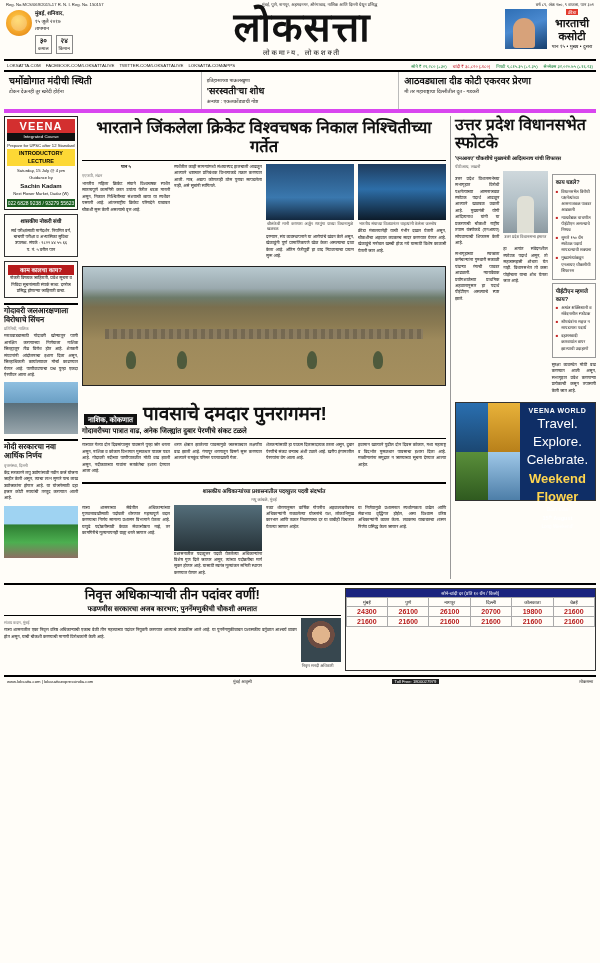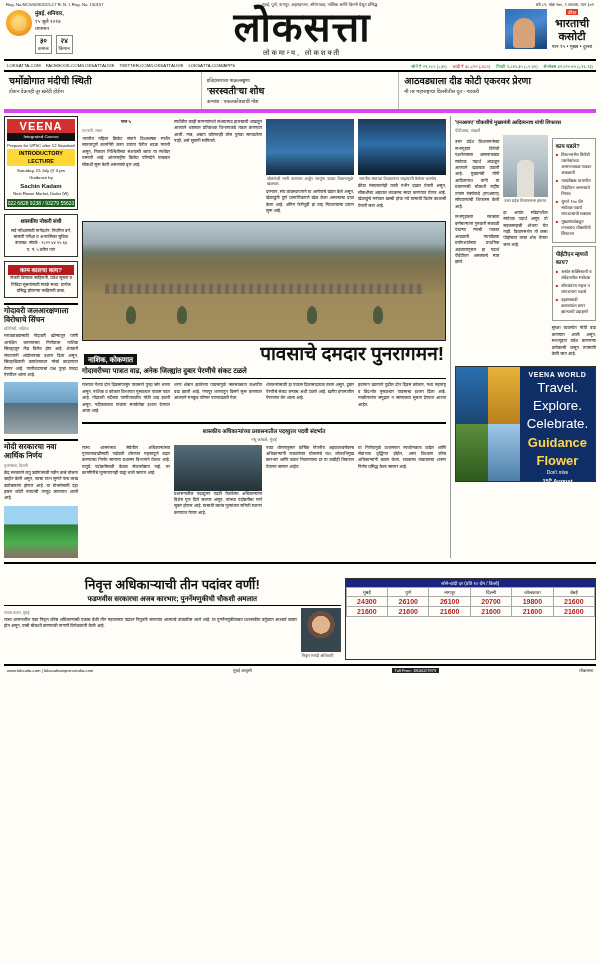--- a/index.html
+++ b/index.html
@@ -93,21 +93,21 @@
   .ad-upsc .u-free { background:#fdd835; color:#000; font-weight:bold; text-align:center; font-size:5.5px; padding:1px 0; margin-top:1px;}
   .ad-upsc .u-name { text-align:center; font-weight:bold; font-size:6px; margin-top:2px;}
   .ad-upsc .u-addr { text-align:center; font-size:4px; margin-top:1px;}
   .ad-upsc .u-phone { background:#1b5e20; color:#fff; text-align:center; font-size:5px; margin-top:2px; padding:1px 0;}
 
   .ad-box { border: 1px solid #333; margin-top: 4px; padding: 3px; font-size: 4.3px; line-height: 1.45; text-align: center; }
   .ad-box .hd { font-weight: bold; font-size: 5.4px; margin-bottom: 2px; }
   .ad-box .redhd { background:#b71c1c;color:#fff;font-weight:bold;font-size:6px;padding:1px 0;}
 
   .sidebox { border-top: 2px solid #000; margin-top: 5px; padding-top: 2px; }
-  .sidebox h4 { margin: 0 0 2px 0; font-size: 7.5px; line-height: 1.15; }
+  .sidebox h4 { margin: 0 0 2px 0; font-size: 7.5px; line-height: 1.15; font-family: Liberation Serif, serif; }
   .sidebox p { margin: 0; font-size: 4.3px; line-height: 1.5; text-align: justify; }
   .byline { font-size: 4px; color: #666; margin: 2px 0; }
 
   .sideimg { width: 100%; height: 52px; margin-top: 4px; }
   .img-garden { background: linear-gradient(180deg,#9fd3f2 0%,#9fd3f2 35%,#2e7d32 36%,#4caf50 70%,#8d6e63 100%); }
   .img-dam { background: linear-gradient(180deg,#8fbfe0 0%,#6a9fc4 40%,#5a6f7a 41%,#9aa7ad 100%); }
 
   
   .lead-head {
     font-size: 16.5px; font-weight: bold; text-align: center; line-height: 1.18;
@@ -133,60 +133,60 @@
   }
   .flood .bridge {
     position: absolute; left: 6%; right: 6%; top: 52%; height: 10px;
     background: repeating-linear-gradient(90deg,#6f6450 0 4px,#897b61 4px 8px);
     opacity: .85;
   }
   .flood .tree {
     position: absolute; bottom: 14%; width: 10px; height: 18px; border-radius: 50% 50% 40% 40%;
     background: #3f5136; opacity: .85;
   }
-  .flood-title { display:flex; align-items:flex-end; padding: 3px 2px 0 2px; justify-content: space-between;}
+  .flood-title { display:flex; align-items:flex-end; gap:6px; padding: 18px 2px 0 2px;}
   .flood-kick { background:#111; color:#fff; font-size:7px; padding:1px 4px; font-weight:bold; }
   .flood-head { font-size: 19px; font-weight: bold; line-height: 1.1; }
   .flood-sub { font-size: 7px; font-weight: bold; border-bottom: 1px solid #000; padding-bottom: 3px; margin-top:1px;}
 
   
   .col-right { width: 146px; flex: none; border-left: 1px solid #999; padding-left: 4px; }
   .up-head { font-size: 16px; font-weight: bold; line-height: 1.14; text-align: left; }
   .up-sub { font-size: 5.2px; font-weight: bold; margin-top: 2px; }
   .up-by { font-size: 4.2px; color:#555; margin: 2px 0; }
   .up-body { font-size: 4.3px; line-height: 1.5; text-align: justify; }
   .up-photo { width: 100%; height: 62px; background: linear-gradient(180deg,#cfd8dc 0%,#b0bec5 55%,#8d9aa1 100%); position:relative; }
   .up-photo:after{content:"";position:absolute;left:30%;right:30%;bottom:0;height:60%;background:#e0e0d6;border-radius:6px 6px 0 0;}
   .infobox { border: 1px solid #999; padding: 3px; margin-top: 3px; font-size: 4.2px; line-height: 1.45; }
   .infobox h5 { margin:0 0 2px 0; font-size:5.6px; }
   .infobox .row { display:flex; gap:3px; margin-bottom:2px;}
   .infobox .row i { color:#c62828; font-style: normal; }
 
   
-  .ad-veena { display:flex; margin-top:4px; border:1px solid #333; height: 116px; justify-content: space-between;}
+  .ad-veena { display:flex; margin-top:4px; border:1px solid #333; height: 99px; justify-content: space-between;}
   .ad-veena .pics { width: 46%; display:grid; grid-template-columns:1fr 1fr; grid-template-rows:1fr 1fr;}
   .p1{background:linear-gradient(180deg,#2a6fb0,#1b4772);}
   .p2{background:linear-gradient(180deg,#e8b23a,#b8801a);}
   .p3{background:linear-gradient(180deg,#5a8f3a,#2f5a1f);}
   .p4{background:linear-gradient(180deg,#9fc8e8,#4d7ea8);}
   .ad-veena .txt { flex:1; background:#0f2e66; color:#fff; padding:4px; text-align:center;}
   .ad-veena .brand { font-size:7px; font-weight:bold; letter-spacing:.5px;}
   .ad-veena .we { color:#ffd54f; font-size:13px; font-weight:bold; line-height:1.05; margin-top:4px;}
   .ad-veena .dm { font-size:4.6px; margin-top:3px;}
   .ad-veena .dm b { font-size:5.6px; }
 
   
   .lower { margin-top: 4px; border-top: 2px solid #000; padding-top: 3px; display:flex; gap:4px;}
   .lower-mid { flex:1; }
   .gov-kick { font-size: 5.6px; text-align:center; font-weight:bold; }
   .gov-head { font-size: 11.5px; font-weight: bold; text-align:center; line-height:1.15; border-bottom:1px solid #000; padding-bottom:2px;}
   .gov-by { font-size: 4.2px; text-align:center; color:#555; margin:2px 0;}
 
   
-  .bottom-strip { border-top: 2px solid #000; margin-top: 4px; padding-top: 14px; display:flex; gap:4px;}
+  .bottom-strip { border-top: 2px solid #000; margin-top: 4px; padding-top: 3px; display:flex; gap:4px;}
   .bs-head { font-size: 13px; font-weight:bold; text-align:center; line-height:1.15; }
   .bs-sub { font-size: 7px; font-weight:bold; text-align:center; margin-top:1px; border-bottom:1px solid #000; padding-bottom:2px;}
 
   .gold-table { border:1px solid #333; font-size:4.2px; }
   .gold-table .gt-head { background:#1a237e; color:#fff; text-align:center; font-size:4.6px; padding:1px;}
   .gold-table table{border-collapse:collapse;width:100%;}
   .gold-table td{border:1px solid #aaa;text-align:center;padding:1px 0;font-size:4.6px;}
   .gold-table td.v{font-weight:bold;font-size:7px;color:#b71c1c;}
 
   .footer-bar {
@@ -312,20 +312,21 @@
       <div class="sidebox">
         <h4>मोदी सरकारचा नवा आर्थिक निर्णय</h4>
         <div class="byline">वृत्तसंस्था, दिल्ली</div>
         <p>केंद्र सरकारने लघु उद्योगांसाठी नवीन कर्ज योजना जाहीर केली असून, त्याचा लाभ सुमारे पाच लाख उद्योजकांना होणार आहे. या योजनेसाठी दहा हजार कोटी रुपयांची तरतूद करण्यात आली आहे.</p>
         <div class="sideimg img-garden"></div>
       </div>
     </div>
 
     <div class="col-mid">
 
+      <div class="lead-head">भारताने जिंकलेला क्रिकेट विश्वचषक निकाल निश्चितीच्या गर्तेत</div>
 
       <div class="colset">
         <div class="c">
           <div class="kicker">पान ५</div>
           <div class="byline">एएफपी, लंडन</div>
           <p>भारतीय महिला क्रिकेट संघाने विश्वचषक स्पर्धेत सातत्यपूर्ण कामगिरी करत उपांत्य फेरीत धडक मारली असून, निकाल निश्चितीच्या संशयाची छाया या स्पर्धेवर पसरली आहे. आंतरराष्ट्रीय क्रिकेट परिषदेने याबाबत चौकशी सुरू केली असल्याचे वृत्त आहे.</p>
         </div>
         <div class="c">
           <p>स्पर्धेतील काही सामन्यांमध्ये संशयास्पद हालचाली आढळून आल्याने भ्रष्टाचार प्रतिबंधक विभागाकडे तक्रार करण्यात आली. मात्र, अद्याप कोणताही ठोस पुरावा सापडलेला नाही, असे सूत्रांनी सांगितले.</p>
         </div>
@@ -389,20 +390,21 @@
             </div>
             <div class="c">
               <p>या निर्णयामुळे प्रशासनात स्पर्धात्मकता वाढेल आणि सेवाभाव वृद्धिंगत होईल, असा विश्वास वरिष्ठ अधिकाऱ्यांनी व्यक्त केला. लवकरच याबाबतचा शासन निर्णय प्रसिद्ध केला जाणार आहे.</p>
             </div>
           </div>
         </div>
       </div>
     </div>
 
     <div class="col-right">
+      <div class="up-head">उत्तर प्रदेश विधानसभेत स्फोटके</div>
       <div class="up-sub">'एनआयए' चौकशीचे मुख्यमंत्री आदित्यनाथ यांची शिफारस</div>
       <div class="up-by">पीटीआय, लखनौ</div>
 
       <div style="display:flex;gap:4px;">
         <div style="flex:1;">
           <p class="up-body">उत्तर प्रदेश विधानसभेच्या सभागृहात विरोधी पक्षनेत्याच्या आसनाजवळ स्फोटक पदार्थ आढळून आल्याने खळबळ उडाली आहे. मुख्यमंत्री योगी आदित्यनाथ यांनी या प्रकरणाची चौकशी राष्ट्रीय तपास यंत्रणेकडे (एनआयए) सोपवण्याची शिफारस केली आहे.</p>
           <p class="up-body">सभागृहाच्या स्वच्छता कर्मचाऱ्यांना गुरुवारी सकाळी पांढऱ्या रंगाची पावडर आढळली. न्यायवैद्यक प्रयोगशाळेच्या प्राथमिक अहवालानुसार हा पदार्थ पीईटीएन असल्याचे स्पष्ट झाले.</p>
         </div>
         <div style="flex:1;">
           <div class="up-photo"></div>
@@ -451,21 +453,21 @@
       <div class="ad-veena">
         <div class="pics">
           <div class="p1"></div>
           <div class="p2"></div>
           <div class="p3"></div>
           <div class="p4"></div>
         </div>
         <div class="txt">
           <div class="brand">VEENA WORLD</div>
           <small>Travel. Explore. Celebrate.</small>
-          <div class="we">Guidance</div>
+          <div class="we">Weekend</div>
           <div class="we">Flower</div>
           <div class="dm">Don't miss</div>
           <div class="dm"><b>15ᵗʰ August</b></div>
           <div class="dm">Long Weekend!</div>
         </div>
       </div>
     </div>
   </div>
 
   <div class="bottom-strip">

